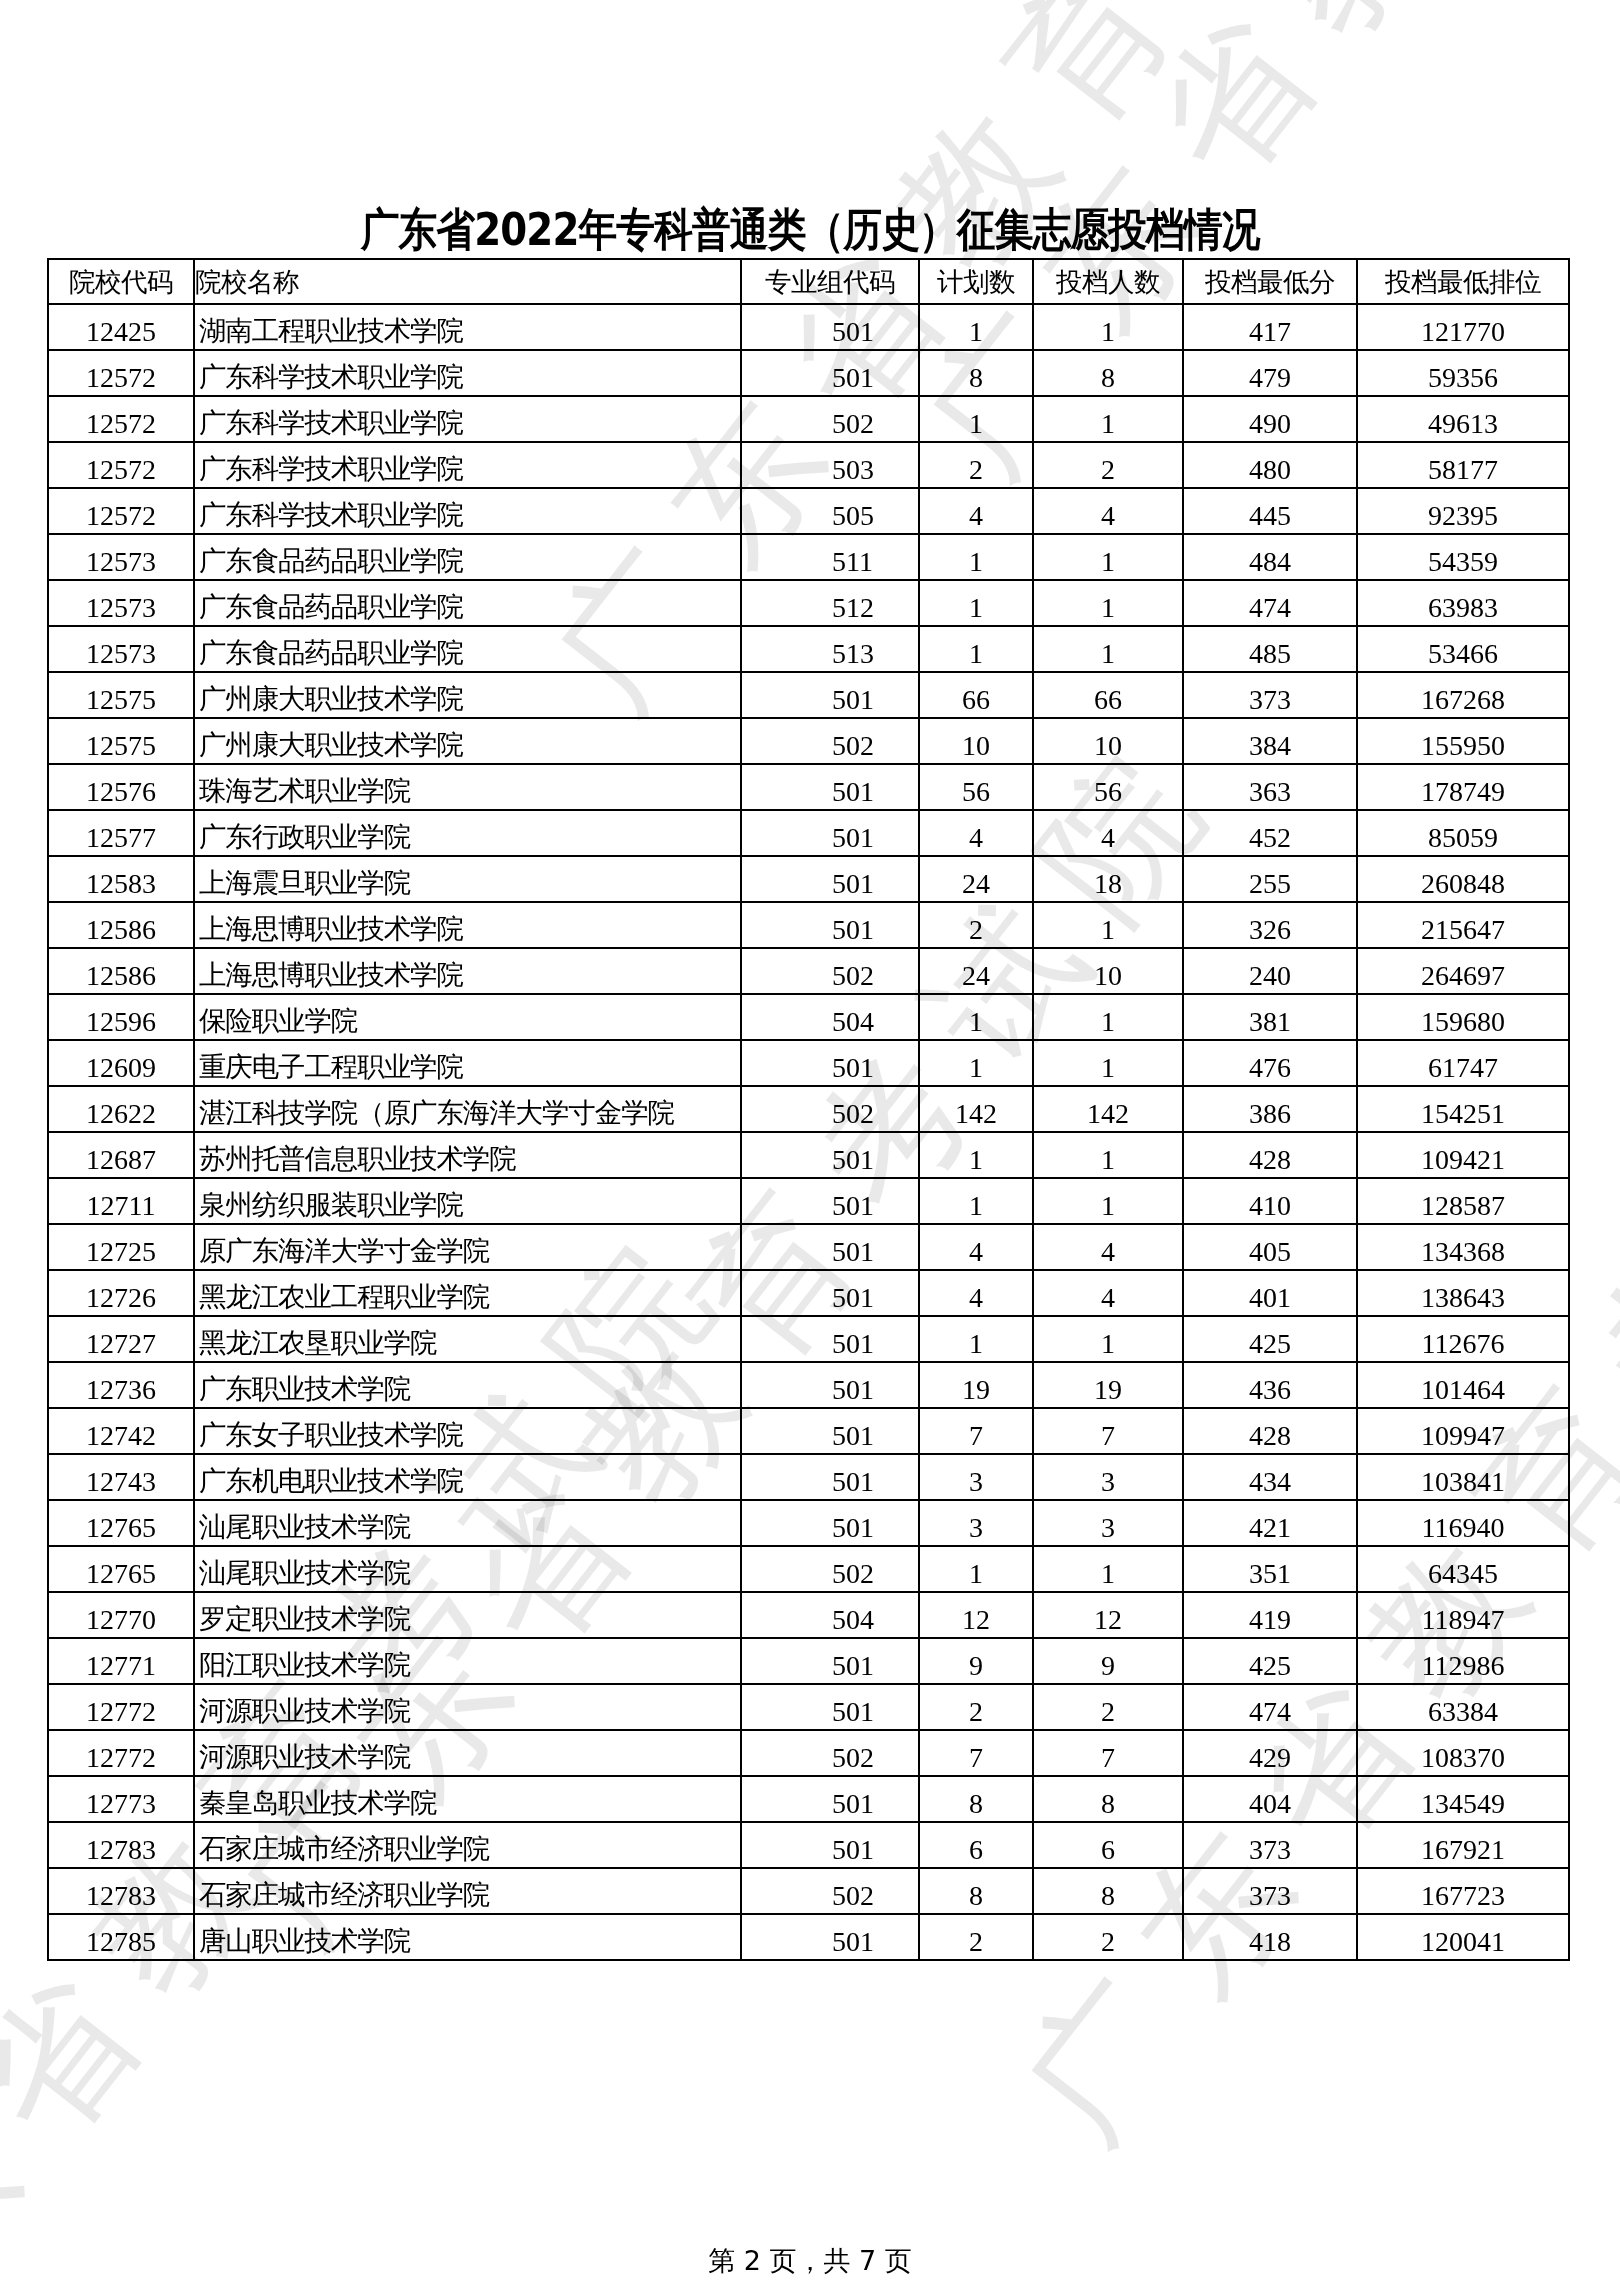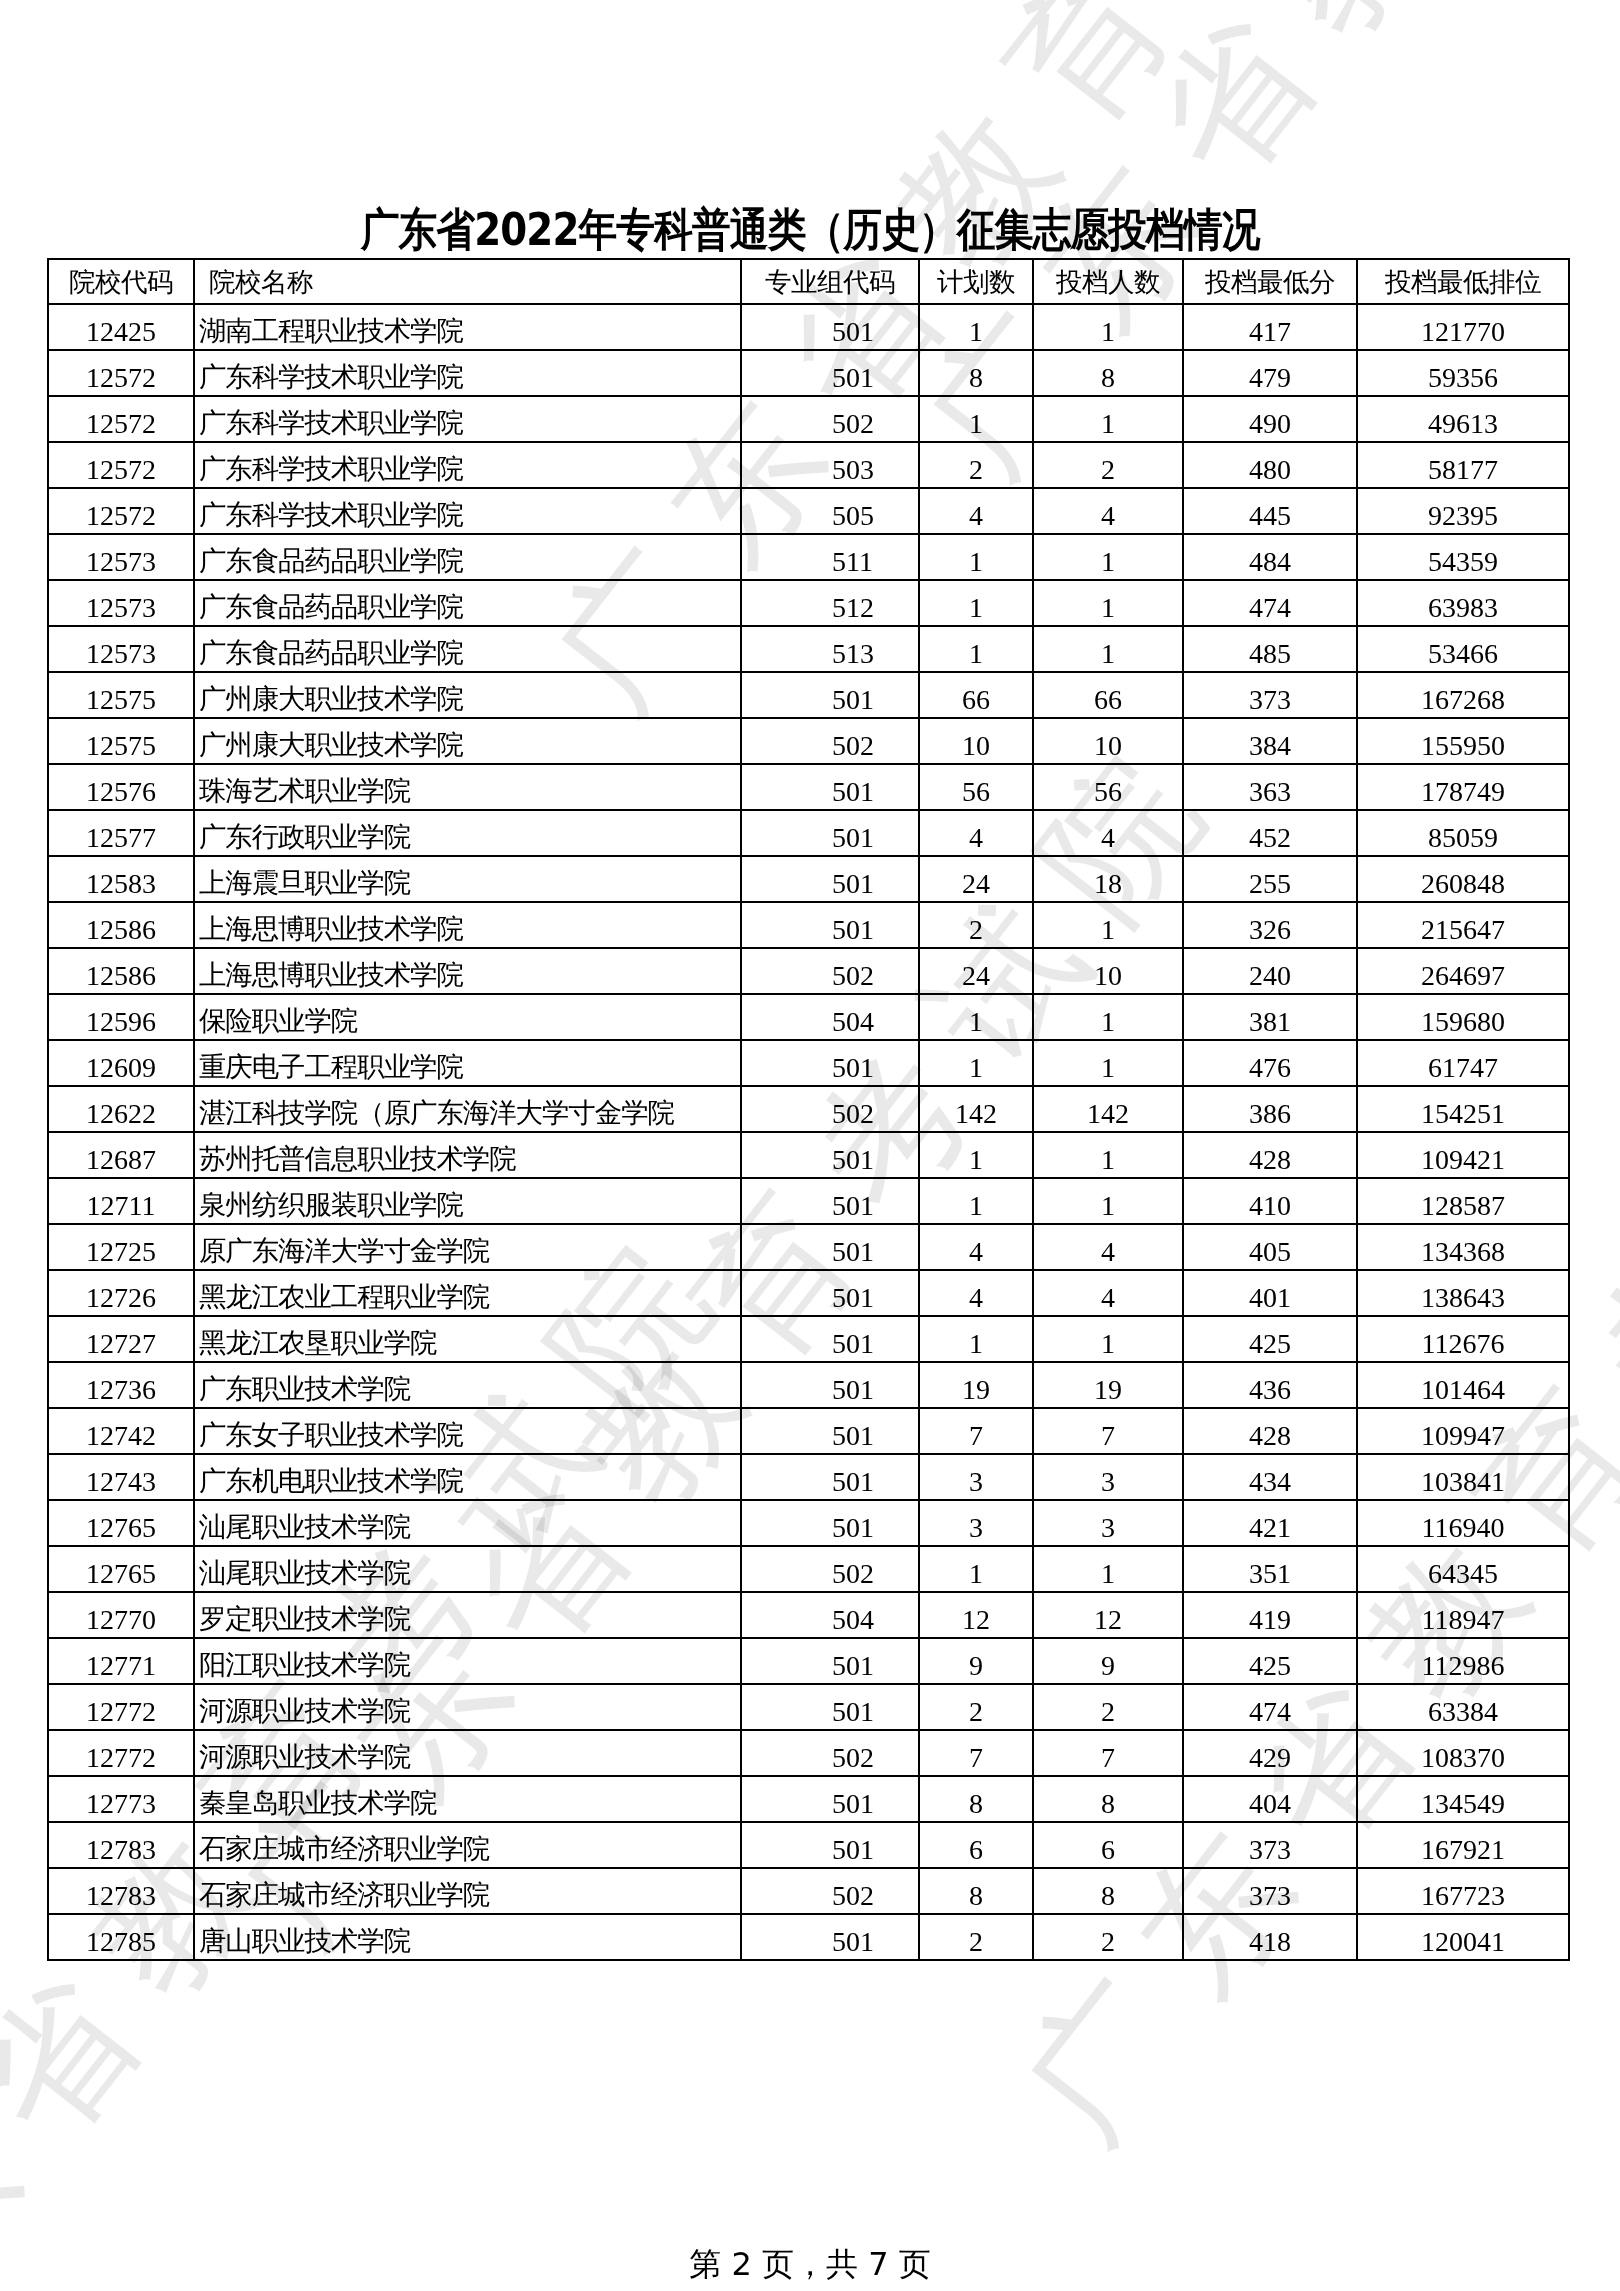--- a/index.html
+++ b/index.html
@@ -68,21 +68,21 @@
     table.data-table th {
       height: 43px;
       font-family: Liberation Mono, monospace;
       font-size: 26.5px;
       text-align: center;
       vertical-align: middle;
       letter-spacing: -0.5px;
     }
     table.data-table th.left {
       text-align: left;
-      padding-left: 14px;
+      padding-left: 0;
     }
     table.data-table td {
       height: 43px;
       vertical-align: bottom;
       padding-bottom: 1px;
       text-align: center;
       line-height: 33px;
     }
     table.data-table td.name {
       text-align: left;
@@ -99,21 +99,21 @@
       text-align: left;
       padding-left: 90px;
     }
     .page-footer {
       position: absolute;
       top: 2243px;
       left: 0;
       width: 1620px;
       text-align: center;
       font-family: "DejaVu Sans", sans-serif;
-      font-size: 32px;
+      font-size: 27px;
       z-index: 2;
     }
   </style>
 </head>
 <body>
 
 <div class="watermark wm5">广东省教育考试院</div>
 <div class="watermark wm1">广东省教育考试院</div>
 <div class="watermark wm2">广东省教育考试院</div>
 <div class="watermark wm3">广东省教育考试院</div>

